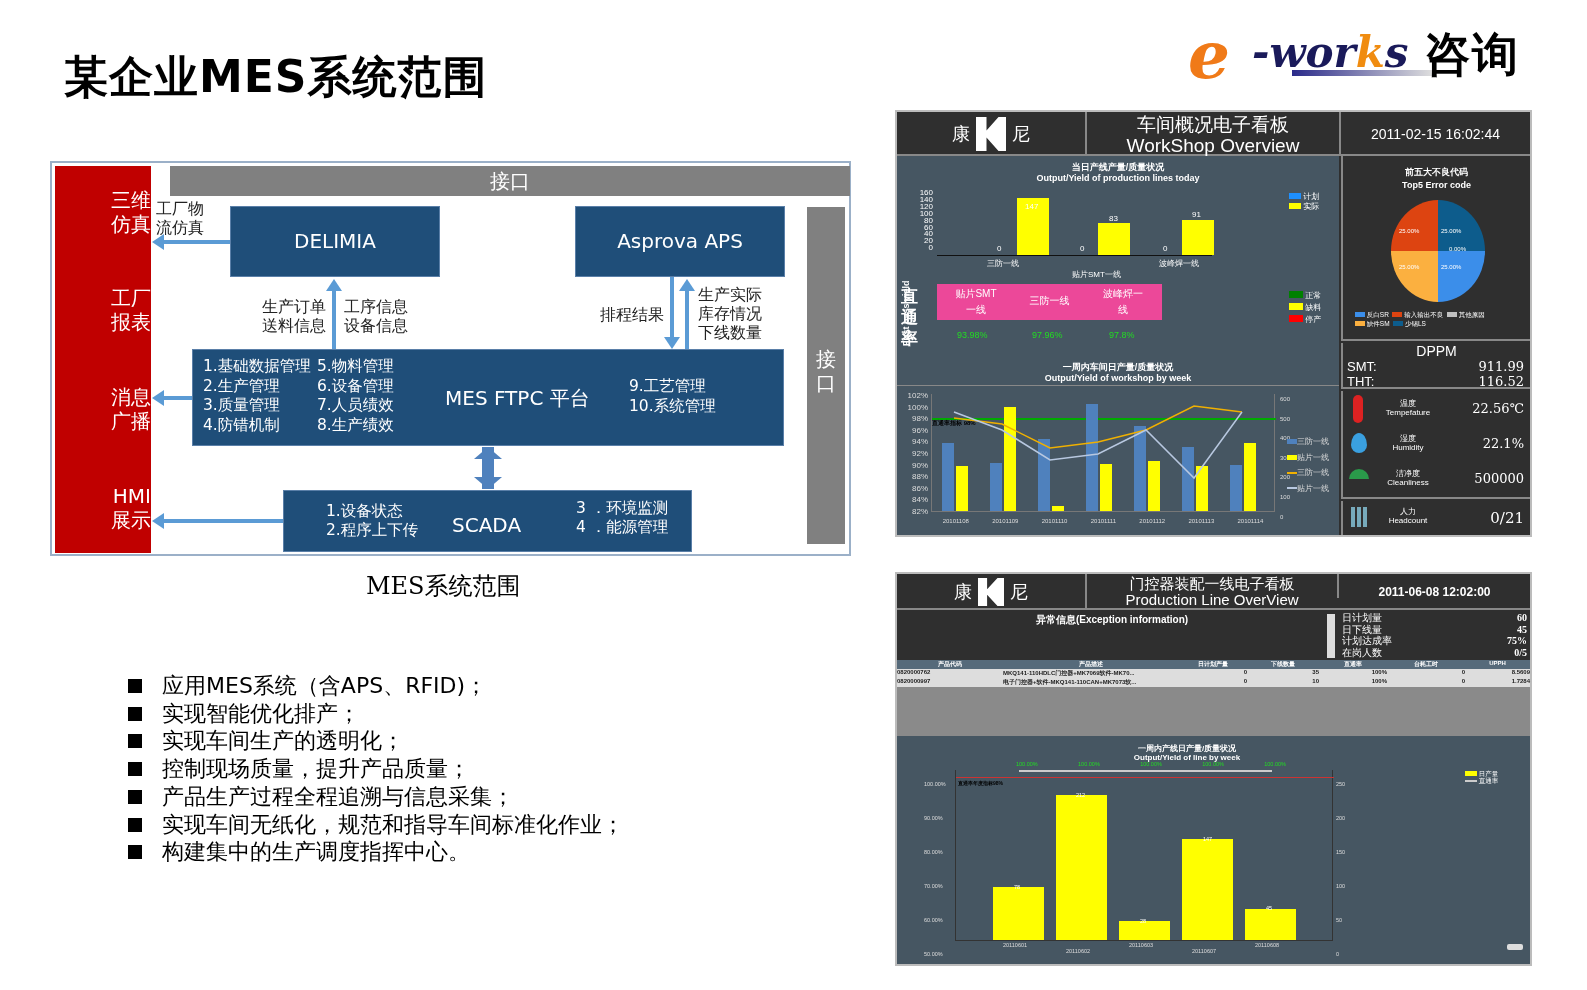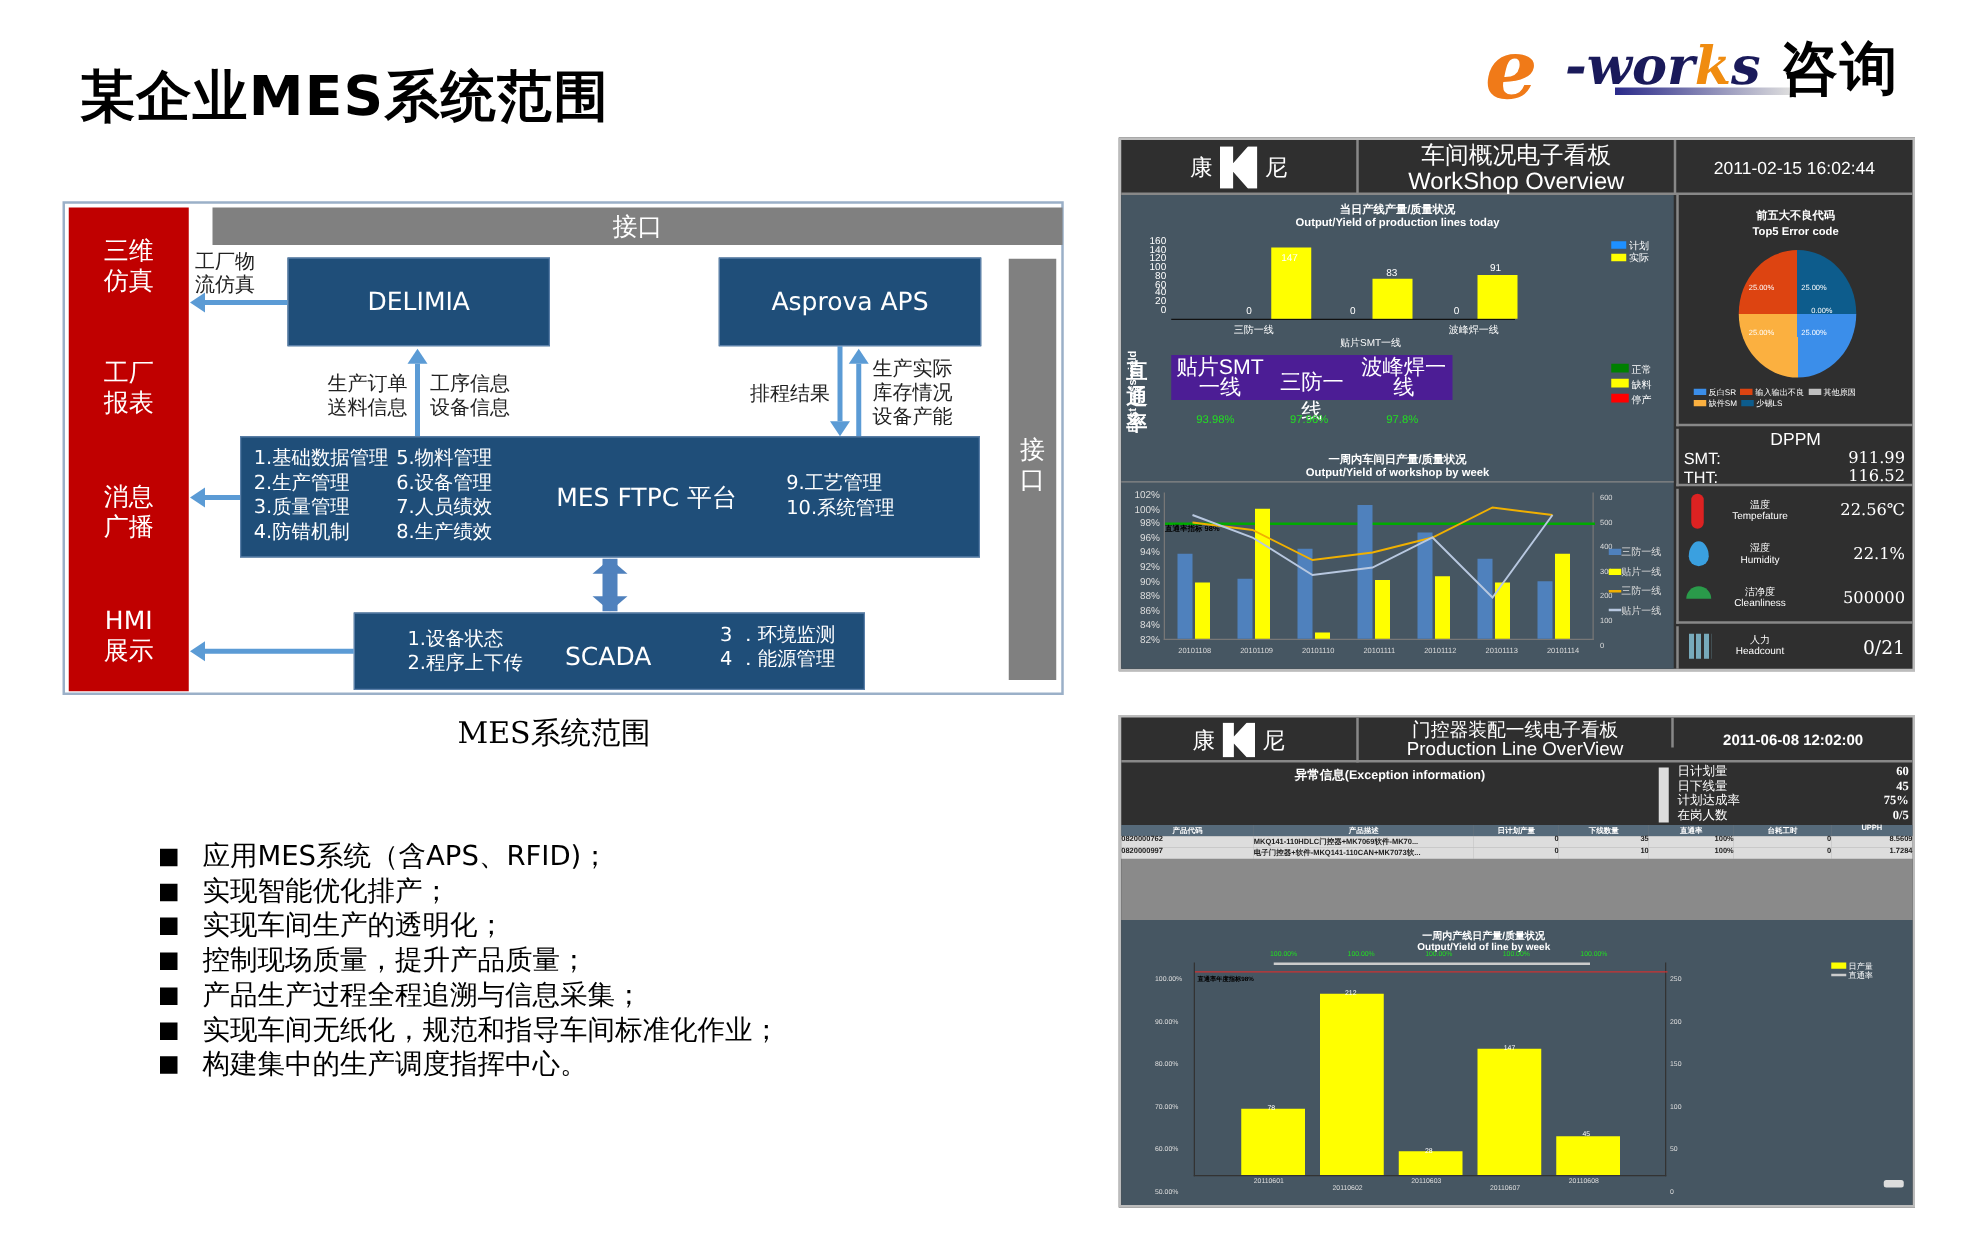--- a/index.html
+++ b/index.html
@@ -9,21 +9,21 @@
 #logo{left:1188px;top:22px;width:350px;height:62px}
 #logo .e{position:absolute;left:0;top:-6px;font-family:"DejaVu Serif",serif;font-style:italic;font-weight:bold;font-size:66px;color:#f07a18}
 #logo .w{position:absolute;left:64px;top:6px;font-family:"DejaVu Serif",serif;font-style:italic;font-weight:bold;font-size:42px;color:#1a1a5a}
 #logo .w span{color:#f08c10}
 #logo .bar{position:absolute;left:104px;top:48px;width:140px;height:6px;background:linear-gradient(90deg,#2a2a8a,#ddd)}
 #logo .cn{position:absolute;left:236px;top:2px;font-size:46px;font-weight:bold;letter-spacing:2px}
 
 
 #diagram{left:50px;top:161px;width:801px;height:395px;border:2px solid #9bb0c8;background:#fff}
 .redcol{left:3px;top:3px;width:96px;height:387px;background:#c00000}
-.redlbl{position:absolute;left:0;width:96px;text-align:center;color:#fff;font-size:20px;line-height:24px}
+.redlbl{position:absolute;left:0;width:96px;text-align:right;color:#fff;font-size:20px;line-height:24px}
 .topbar{left:118px;top:3px;width:680px;height:30px;background:#808080;color:#fff;font-size:20px;text-align:center;line-height:30px}
 .sidebar{left:755px;top:44px;width:38px;height:337px;background:#808080;color:#fff;font-size:20px;text-align:center;padding-top:140px;line-height:24px}
 .box{background:#1f4e79;color:#fff;border:1px solid #5a7fa8}
 .lbl{font-size:16px;line-height:19px;color:#222}
 .arrowh{position:absolute;height:4px;background:#5b9bd5}
 .arrowh::before{content:"";position:absolute;left:-12px;top:-6px;border-right:12px solid #5b9bd5;border-top:8px solid transparent;border-bottom:8px solid transparent}
 .arrowv{position:absolute;width:4px;background:#5b9bd5}
 .arrowv.up::before{content:"";position:absolute;top:-12px;left:-6px;border-bottom:12px solid #5b9bd5;border-left:8px solid transparent;border-right:8px solid transparent}
 .arrowv.down::after{content:"";position:absolute;bottom:-12px;left:-6px;border-top:12px solid #5b9bd5;border-left:8px solid transparent;border-right:8px solid transparent}
 #caption{left:366px;top:570px;font-family:"DejaVu Serif",serif;font-size:24px}
@@ -80,21 +80,21 @@
   <div class="abs lbl" style="left:210px;top:134px;white-space:pre">生产订单
 送料信息</div>
   <div class="abs lbl" style="left:292px;top:134px;white-space:pre">工序信息
 设备信息</div>
 
   <div class="arrowv down" style="left:618px;top:114px;height:60px"></div>
   <div class="arrowv up" style="left:633px;top:128px;height:58px"></div>
   <div class="abs lbl" style="left:548px;top:142px">排程结果</div>
   <div class="abs lbl" style="left:646px;top:122px;white-space:pre">生产实际
 库存情况
-设备产能</div>
+下线数量</div>
 
   <div class="abs box" style="left:140px;top:186px;width:592px;height:97px">
     <div class="abs" style="left:10px;top:7px;font-size:15.5px;line-height:19.5px">
       <div>1.基础数据管理</div>
       <div>2.生产管理</div>
       <div>3.质量管理</div>
       <div>4.防错机制</div>
     </div>
     <div class="abs" style="left:124px;top:7px;font-size:15.5px;line-height:19.5px">
       <div>5.物料管理</div>
@@ -197,21 +197,21 @@
     <div class="abs t8" style="left:175px;top:113px">贴片SMT一线</div>
     <div class="abs t8" style="left:392px;top:36px;line-height:10px">
       <div><span style="display:inline-block;width:12px;height:6px;background:#1e90ff"></span> <span>计划</span></div>
       <div><span style="display:inline-block;width:12px;height:6px;background:#ff0"></span> <span>实际</span></div>
     </div>
 
     <div class="abs" style="left:4px;top:130px;font-size:17px;font-weight:bold;line-height:21px;white-space:pre">直
 通
 率</div>
     <div class="abs t9" style="left:4px;top:190px;transform:rotate(-90deg);transform-origin:left top;font-weight:bold">First pass yield</div>
-    <div class="abs" style="left:40px;top:128px;width:225px;height:36px;background:#4c1d95;font-size:17px">
+    <div class="abs" style="left:40px;top:128px;width:225px;height:36px;background:#ec4899;font-size:10px">
       <div class="abs" style="left:4px;top:2px;width:70px;text-align:center;white-space:pre;line-height:16px">贴片SMT
 一线</div>
       <div class="abs" style="left:80px;top:10px;width:65px;text-align:center">三防一线</div>
       <div class="abs" style="left:150px;top:2px;width:72px;text-align:center;white-space:pre;line-height:16px">波峰焊一
 线</div>
     </div>
     <div class="abs t9" style="left:60px;top:174px;color:#22dd22">93.98%</div>
     <div class="abs t9" style="left:135px;top:174px;color:#22dd22">97.96%</div>
     <div class="abs t9" style="left:212px;top:174px;color:#22dd22">97.8%</div>
     <div class="abs t8" style="left:392px;top:134px;line-height:12px">

